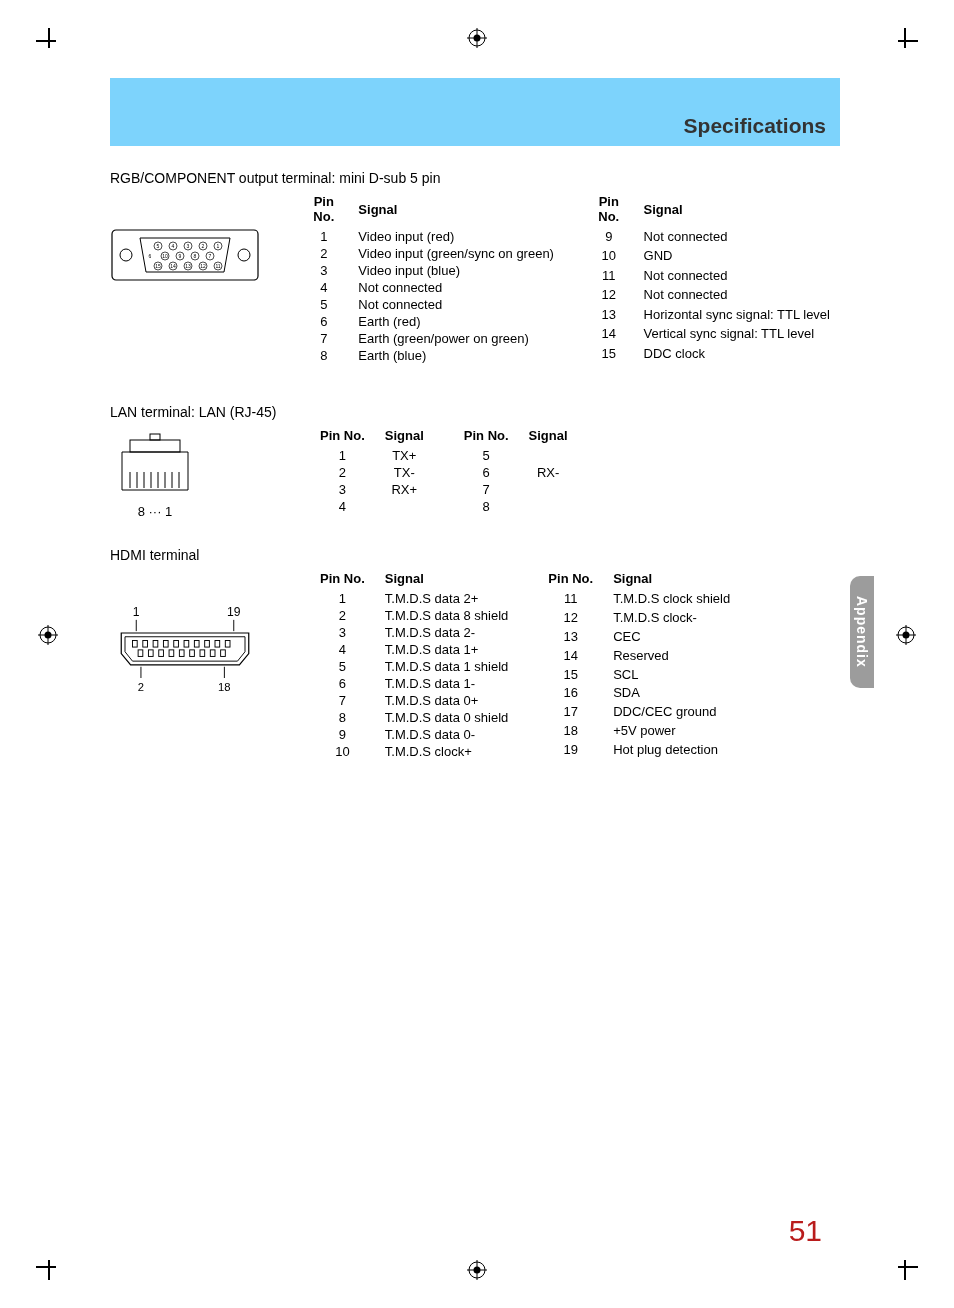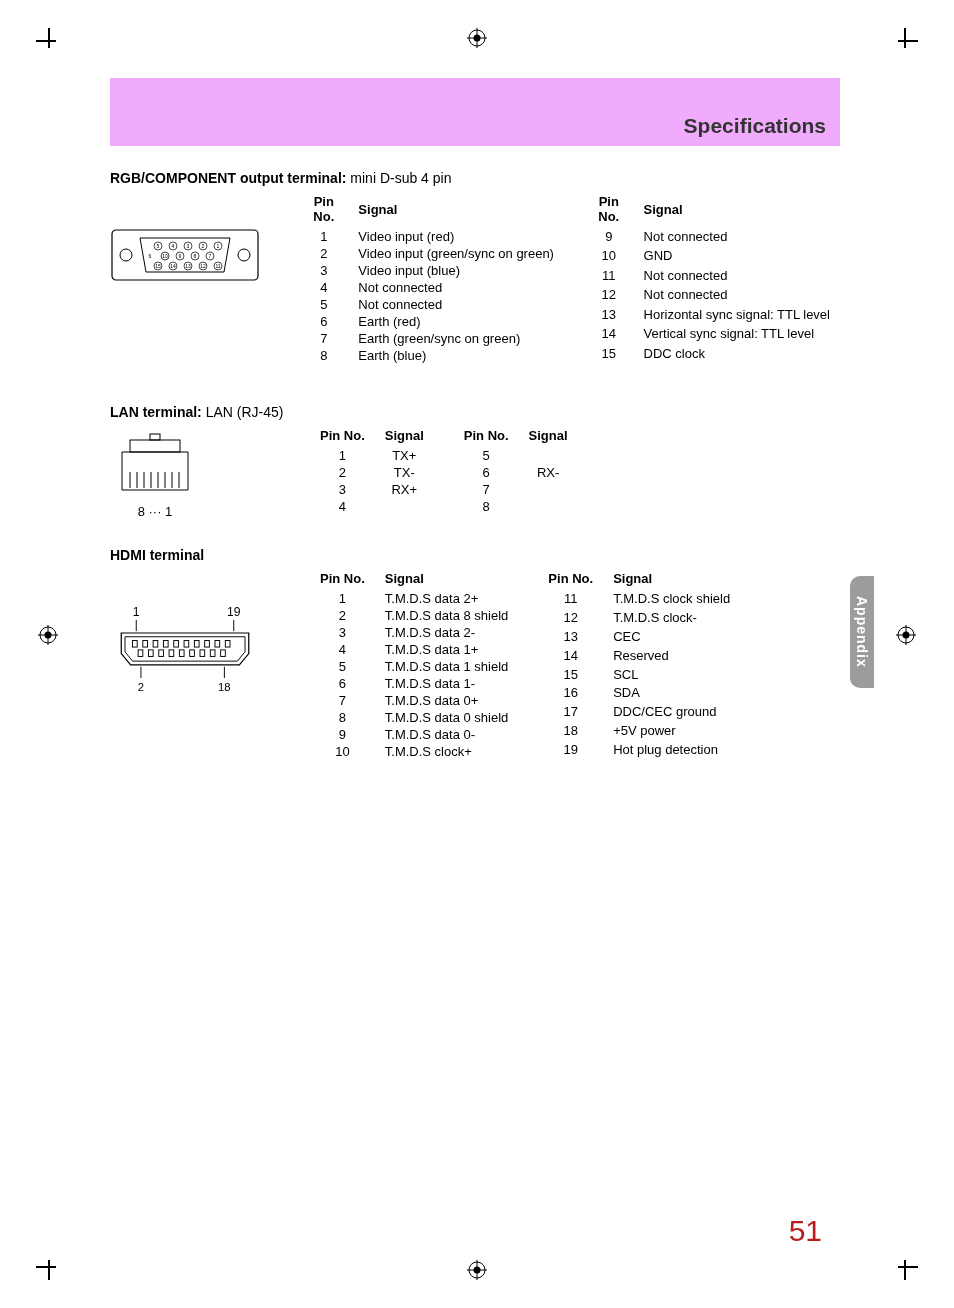--- a/index.html
+++ b/index.html
@@ -54,21 +54,21 @@
   .reg-left { top: 625px; left: 38px; }
   .reg-right { top: 625px; right: 38px; }
 
   
   .header-band {
     position: absolute;
     top: 78px;
     left: 110px;
     width: 730px;
     height: 68px;
-    background: #f0abfc;
+    background: #7dd3fc;
   }
   .header-title {
     position: absolute;
     right: 14px;
     bottom: 8px;
     font-weight: bold;
     font-size: 21px;
     color: #333;
   }
 
@@ -77,21 +77,21 @@
     top: 160px;
     left: 110px;
     width: 730px;
     font-size: 13px;
   }
 
   .section-title {
     font-size: 14px;
     margin: 10px 0 6px 0;
   }
-  .section-title .bold { font-weight: bold; text-align: center; }
+  .section-title .bold { font-weight: normal; text-align: center; }
 
   .row3 {
     display: flex;
     align-items: flex-start;
   }
   .diag-col {
     width: 200px;
     padding-top: 36px;
   }
   .tables-wrap {
@@ -225,21 +225,21 @@
     <div class="header-title">Specifications</div>
   </div>
 
   <div class="side-tab">
     <span>Appendix</span>
   </div>
 
   <div class="content">
 
     <div class="section-title">
-      <span class="bold">RGB/COMPONENT output terminal:</span><span> mini D-sub 4 pin</span>
+      <span class="bold">RGB/COMPONENT output terminal:</span><span> mini D-sub 5 pin</span>
     </div>
     <div class="row3">
       <div class="diag-col">
         <div class="dsub">
           <svg viewBox="0 0 150 55">
             <rect x="2" y="2" width="146" height="50" rx="4" fill="none" stroke="#000" stroke-width="1.2"></rect>
             <circle cx="16" cy="27" r="6" fill="none" stroke="#000"></circle>
             <circle cx="134" cy="27" r="6" fill="none" stroke="#000"></circle>
             <path d="M30 10 H120 L114 44 H36 Z" fill="none" stroke="#000"></path>
 
@@ -308,21 +308,21 @@
               <tr>
                 <td class="pinno">5</td>
                 <td>Not connected</td>
               </tr>
               <tr>
                 <td class="pinno">6</td>
                 <td>Earth (red)</td>
               </tr>
               <tr>
                 <td class="pinno">7</td>
-                <td>Earth (green/sync on green)</td>
+                <td>Earth (green/power on green)</td>
               </tr>
               <tr>
                 <td class="pinno">8</td>
                 <td>Earth (blue)</td>
               </tr>
             </tbody>
         </table>
         <table class="pin">
           <thead>
               <tr>

